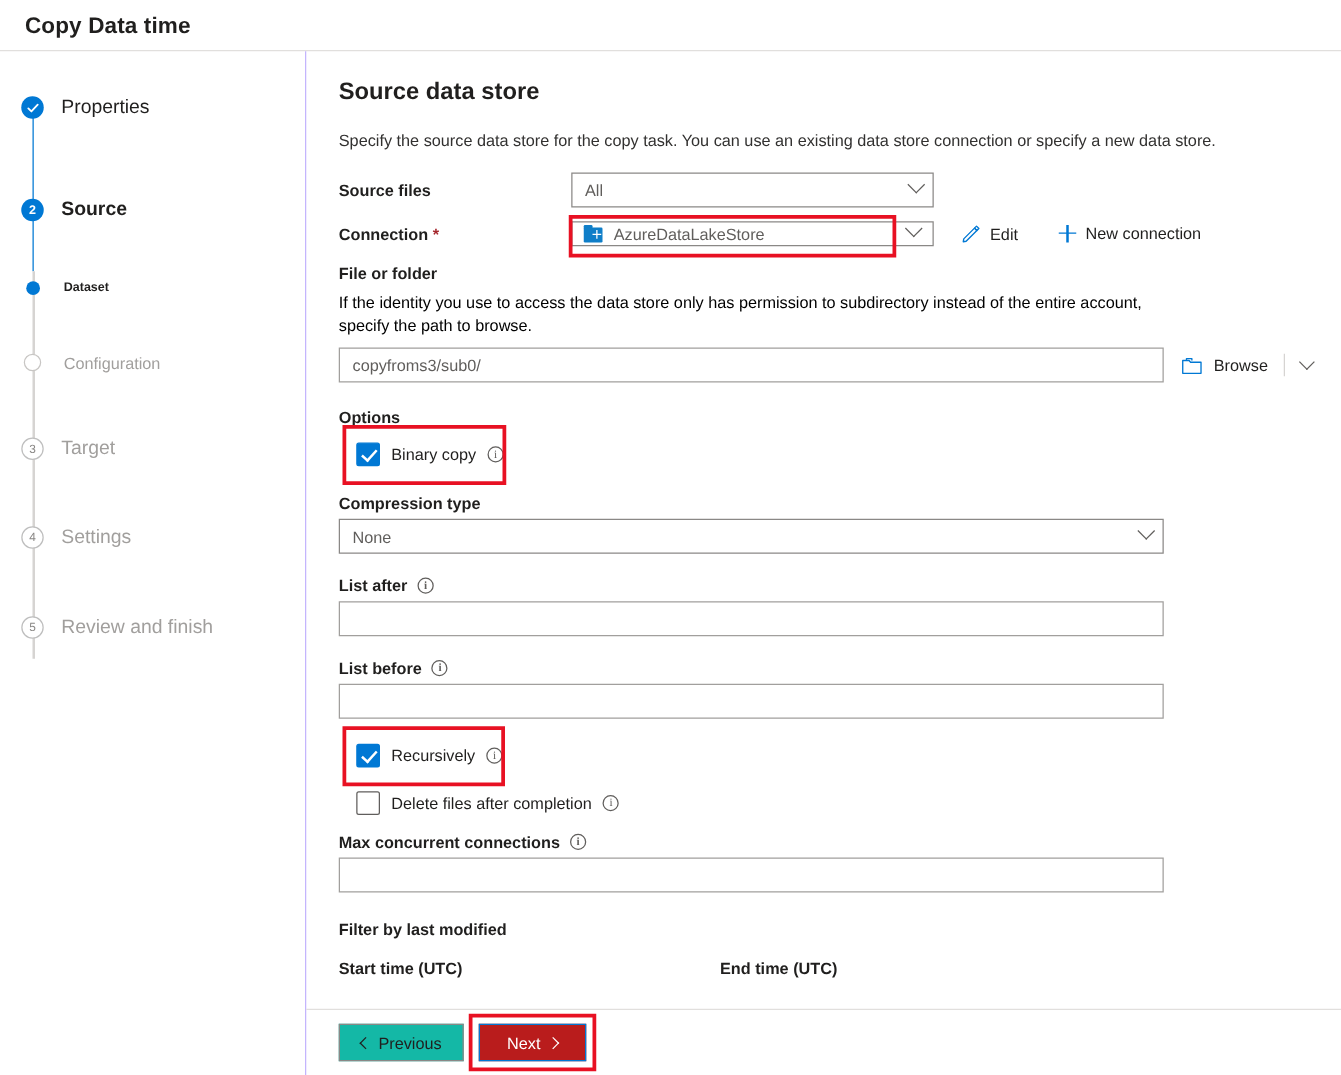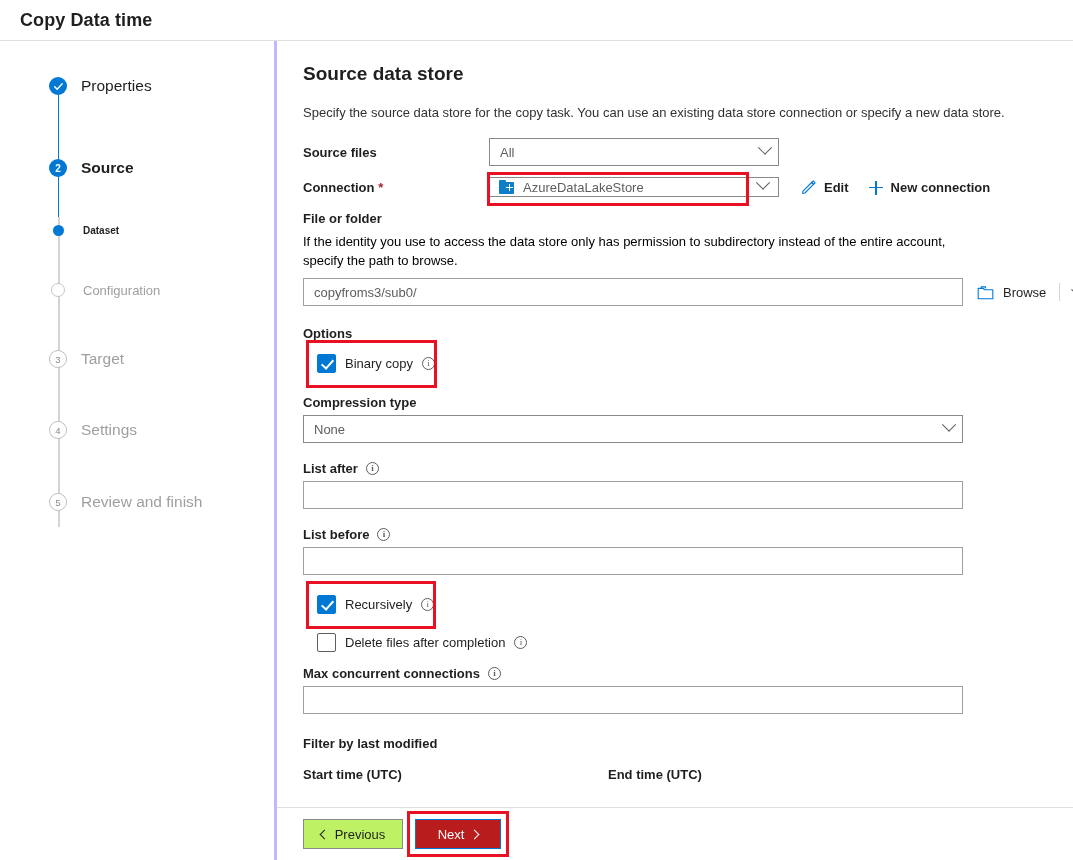--- a/index.html
+++ b/index.html
@@ -28,25 +28,24 @@
     color: #201f1e;
     letter-spacing: .1px;
   }
 
   
   .body-wrap { display: flex; height: 819px; }
 
   
   .sidebar {
     width: 245px;
-    border-right: 3px solid #c4b5fd;
+    border-right: 1px solid #c4b5fd;
     position: relative;
     padding-top: 22px;
     flex: 0 0 245px;
-    margin-left: 32px;
   }
   .steps { position: relative; }
   .step {
     display: flex;
     align-items: center;
     position: relative;
     padding-left: 17px;
     height: 34px;
     margin-bottom: 0;
   }
@@ -215,24 +214,23 @@
     border-radius: 1px 1px 0 0;
   }
   .adls-icon .plus-v, .adls-icon .plus-h {
     position: absolute; background: #fff;
   }
   .adls-icon .plus-v { left: 9.5px; top: 4px; width: 1.6px; height: 7px; }
   .adls-icon .plus-h { left: 7px; top: 6.7px; width: 6.6px; height: 1.6px; }
 
   .inline-actions {
     display: flex;
-    align-items: flex-end;
-    gap: 0;
+    align-items: flex-start;
+    gap: 12px;
     margin-left: 22px;
-    font-weight: bold;
   }
   .action-link {
     display: flex;
     align-items: center;
     gap: 7px;
     font-size: 13px;
     color: #201f1e;
     cursor: pointer;
     margin-right: 20px;
   }
@@ -378,21 +376,21 @@
   }
   .btn {
     height: 30px;
     min-width: 100px;
     display: inline-flex;
     align-items: center;
     justify-content: center;
     gap: 7px;
     font-size: 13px;
     border: 1px solid #8a8886;
-    background: #bef264;
+    background: #14b8a6;
     color: #201f1e;
     cursor: pointer;
     padding: 0 14px;
   }
   .btn.primary {
     background: #b91c1c;
     border-color: #0078d4;
     color: #fff;
     min-width: 86px;
   }

